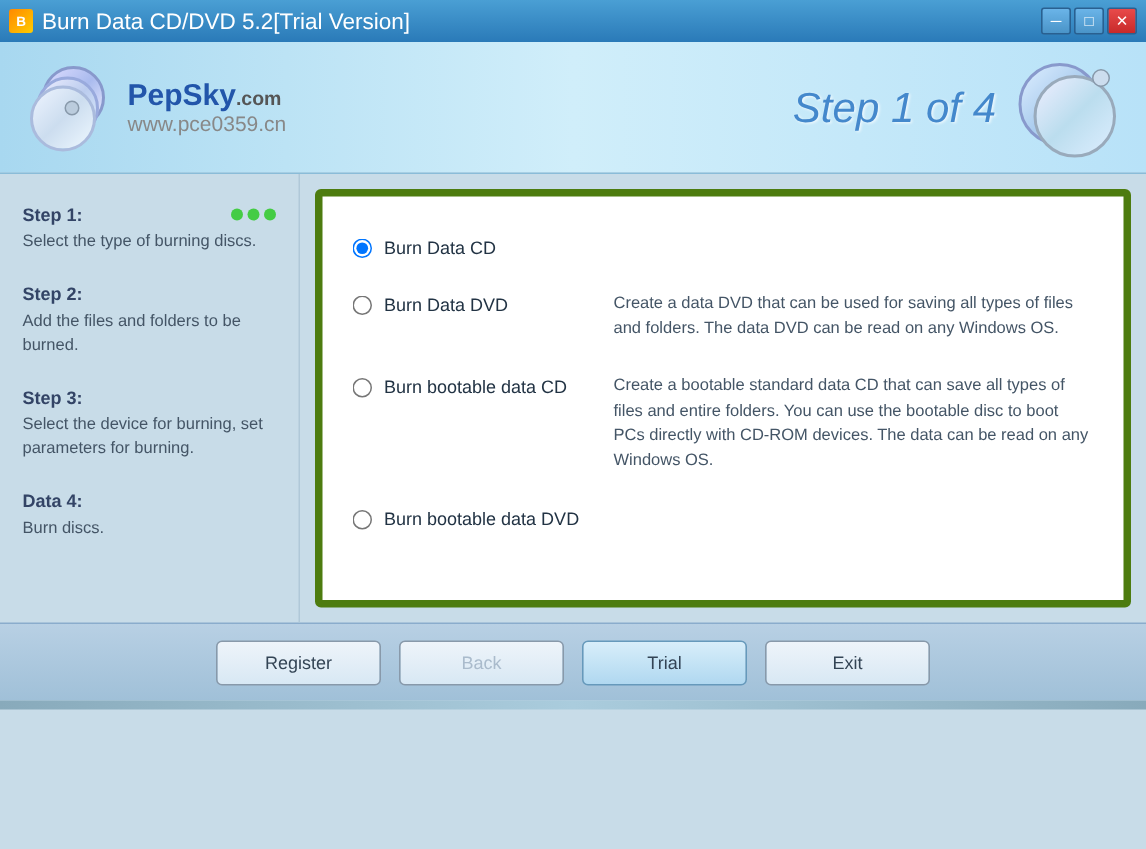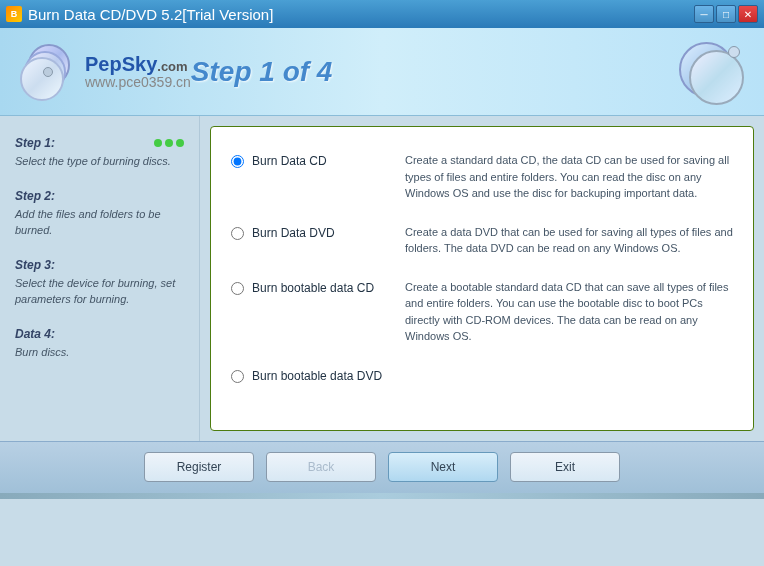--- a/index.html
+++ b/index.html
@@ -77,43 +77,42 @@
     }
     .header-logo {
       display: flex;
       align-items: center;
       gap: 4px;
     }
     .header-title {
       font-size: 28px;
       font-style: italic;
       color: #4488cc;
-      font-weight: bold;
+      font-weight: normal;
       text-shadow: 1px 1px 2px rgba(255,255,255,0.8);
       flex: 1;
-      text-align: left;
+      text-align: right;
     }
 
     
     .content {
       display: flex;
       flex: 1;
       background: #c8dce8;
     }
 
     
     .sidebar {
       width: 200px;
       padding: 20px 15px;
       flex-shrink: 0;
       border-right: 1px solid #b0c8d8;
     }
     .step-item {
       margin-bottom: 20px;
-      font-style: italic;
     }
     .step-header {
       display: flex;
       align-items: center;
       justify-content: space-between;
       margin-bottom: 4px;
     }
     .step-title {
       font-weight: bold;
       color: #334466;
@@ -135,21 +134,21 @@
       line-height: 1.4;
     }
 
     
     .main-panel {
       flex: 1;
       padding: 25px 20px;
       background: white;
       margin: 10px;
       border-radius: 4px;
-      border: 1px solid #4d7c0f;
+      border: 5px solid #4d7c0f;
     }
 
     .option-row {
       display: flex;
       align-items: flex-start;
       margin-bottom: 22px;
       gap: 14px;
     }
     .radio-col {
       display: flex;
@@ -296,21 +295,20 @@
 
   </div>
 
   <div class="main-panel">
 
     <div class="option-row">
       <div class="radio-col">
         <input type="radio" name="burn-type" class="radio-input" id="opt1" checked="" style="">
         <label for="opt1" class="option-label">Burn Data CD</label>
       </div>
-      <div class="option-desc">Create a standard data CD, the data CD can be used for saving all types of files and entire folders. You can read the disc on any Windows OS and use the disc for backuping important data.</div>
     </div>
 
     <div class="option-row">
       <div class="radio-col">
         <input type="radio" name="burn-type" class="radio-input" id="opt2" style="">
         <label for="opt2" class="option-label">Burn Data DVD</label>
       </div>
       <div class="option-desc">Create a data DVD that can be used for saving all types of files and folders. The data DVD can be read on any Windows OS.</div>
     </div>
 
@@ -328,17 +326,17 @@
         <label for="opt4" class="option-label">Burn bootable data DVD</label>
       </div>
     </div>
 
   </div>
 </div>
 
 <div class="footer">
   <button class="footer-btn">Register</button>
   <button class="footer-btn" disabled="">Back</button>
-  <button class="footer-btn primary">Next</button>
+  <button class="footer-btn primary">Trial</button>
   <button class="footer-btn">Exit</button>
 </div>
 
 <div class="bottom-strip"></div>
 
 </body></html>

